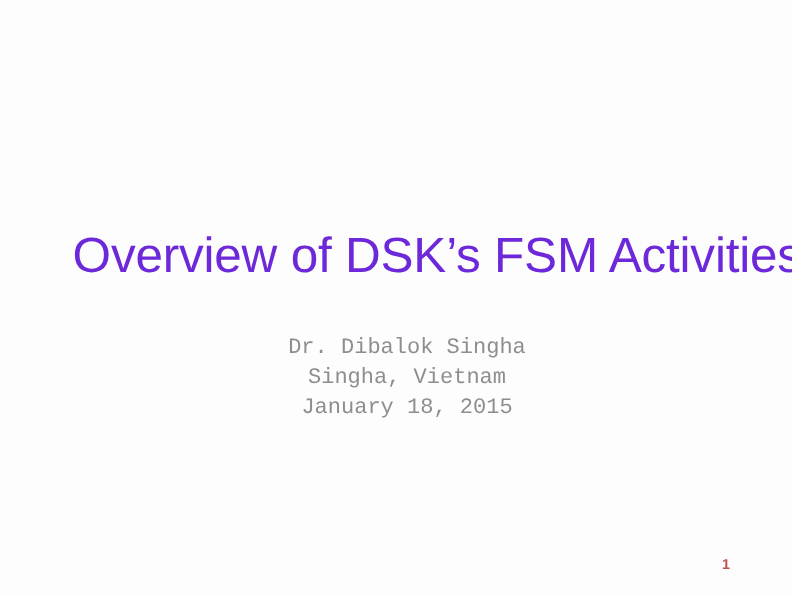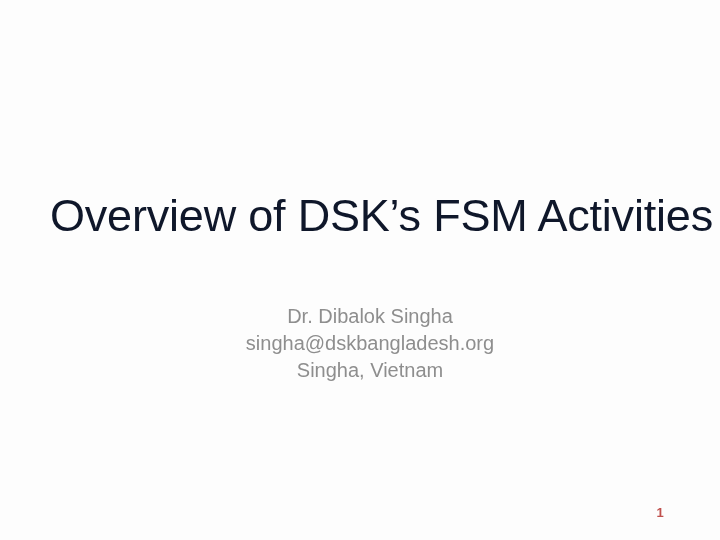--- a/index.html
+++ b/index.html
@@ -30,38 +30,38 @@
     width: 620px;
     text-align: center;
   }
 
   .slide-title {
     display: block;
     font-family: "Liberation Sans", "DejaVu Sans", sans-serif;
     font-size: 45px;
     font-weight: 400;
     line-height: 1.15;
-    color: #0f172a;
+    color: #6d28d9;
     letter-spacing: -0.2px;
     white-space: nowrap;
-    margin: 0;
+    margin: 16px;
   }
 
   
   .subtitle-block {
     position: absolute;
     left: 110px;
     top: 303px;
     width: 520px;
     text-align: center;
   }
 
   .subtitle-line {
     display: block;
-    font-family: Liberation Sans, sans-serif;
+    font-family: Liberation Mono, monospace;
     font-size: 20px;
     font-weight: 400;
     line-height: 27px;
     color: #8e8e8e;
     white-space: nowrap;
     margin: 0;
   }
 
   
   .slide-number {
@@ -81,19 +81,19 @@
 <body>
 
 <div id="slide">
 
   <div class="title-block">
     <h1 class="slide-title">Overview of DSK’s FSM Activities</h1>
   </div>
 
   <div class="subtitle-block">
     <span class="subtitle-line">Dr. Dibalok Singha</span>
-    <span class="subtitle-line">singha@dskbangladesh.org</span>
     <span class="subtitle-line">Singha, Vietnam</span>
+    <span class="subtitle-line">January 18, 2015</span>
   </div>
 
   <div class="slide-number">1</div>
 
 </div>
 
 </body></html>

